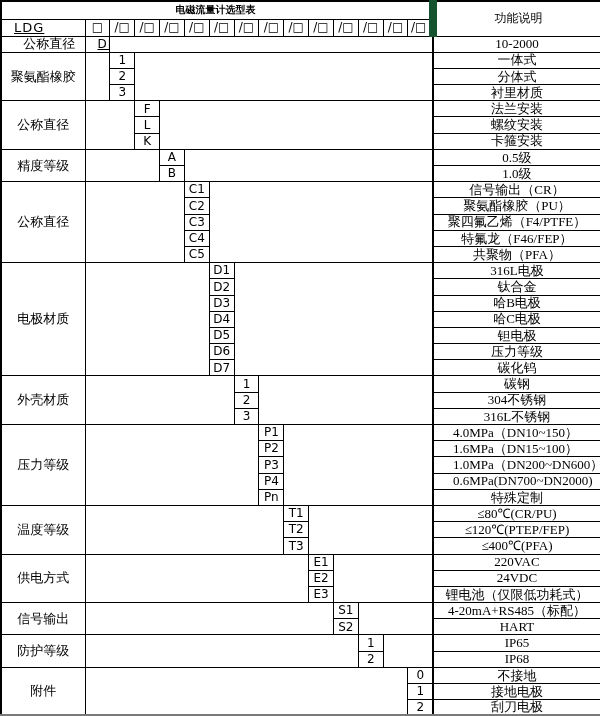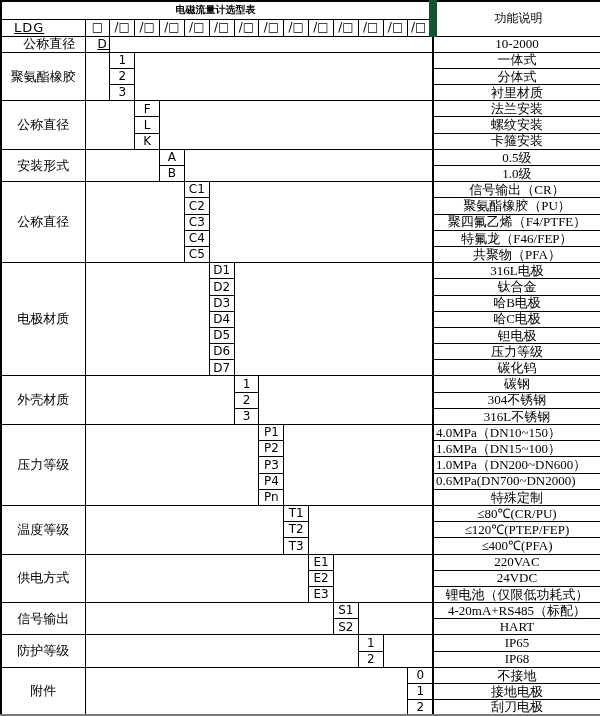--- a/index.html
+++ b/index.html
@@ -21,21 +21,21 @@
   tr { height: 16.2px; }
   tr.r-title { height: 18px; }
   tr.r-code { height: 17px; }
   .title-cell { font-weight: bold; font-size: 10px; }
   .fn-hdr { font-size: 12px; border-left: 8px solid #14532d; }
   .desc { border-left: 2px solid #000000; font-family: Liberation Serif, serif; }
   .model-cell { text-align: left; padding-left: 12px; letter-spacing: 1px; text-decoration: underline; }
   .cat { font-size: 13px; }
   .cat-left { text-align: center; padding-left: 12px; margin-top: 32px; }
   .code-cell { font-size: 12px; }
-  .al { text-align: left; padding-left: 2px; }
+  .al { text-align: left; padding-left: 19px; }
 </style>
 </head>
 <body>
 
 <table class="sel">
   <colgroup>
     <col style="width:84px">
     <col style="width:24.857px">
       <col style="width:24.857px">
       <col style="width:24.857px">
@@ -109,21 +109,21 @@
   <tr>
     <td class="code-cell">L</td>
     <td class="desc">螺纹安装</td>
   </tr>
   <tr>
     <td class="code-cell">K</td>
     <td class="desc">卡箍安装</td>
   </tr>
 
   <tr>
-    <td class="cat" rowspan="2">安装形式</td>
+    <td class="cat" rowspan="2">精度等级</td>
     <td rowspan="2" colspan="3"></td>
     <td class="code-cell">A</td>
     <td rowspan="2" colspan="10"></td>
     <td class="desc">0.5级</td>
   </tr>
   <tr>
     <td class="code-cell">B</td>
     <td class="desc">1.0级</td>
   </tr>
 

